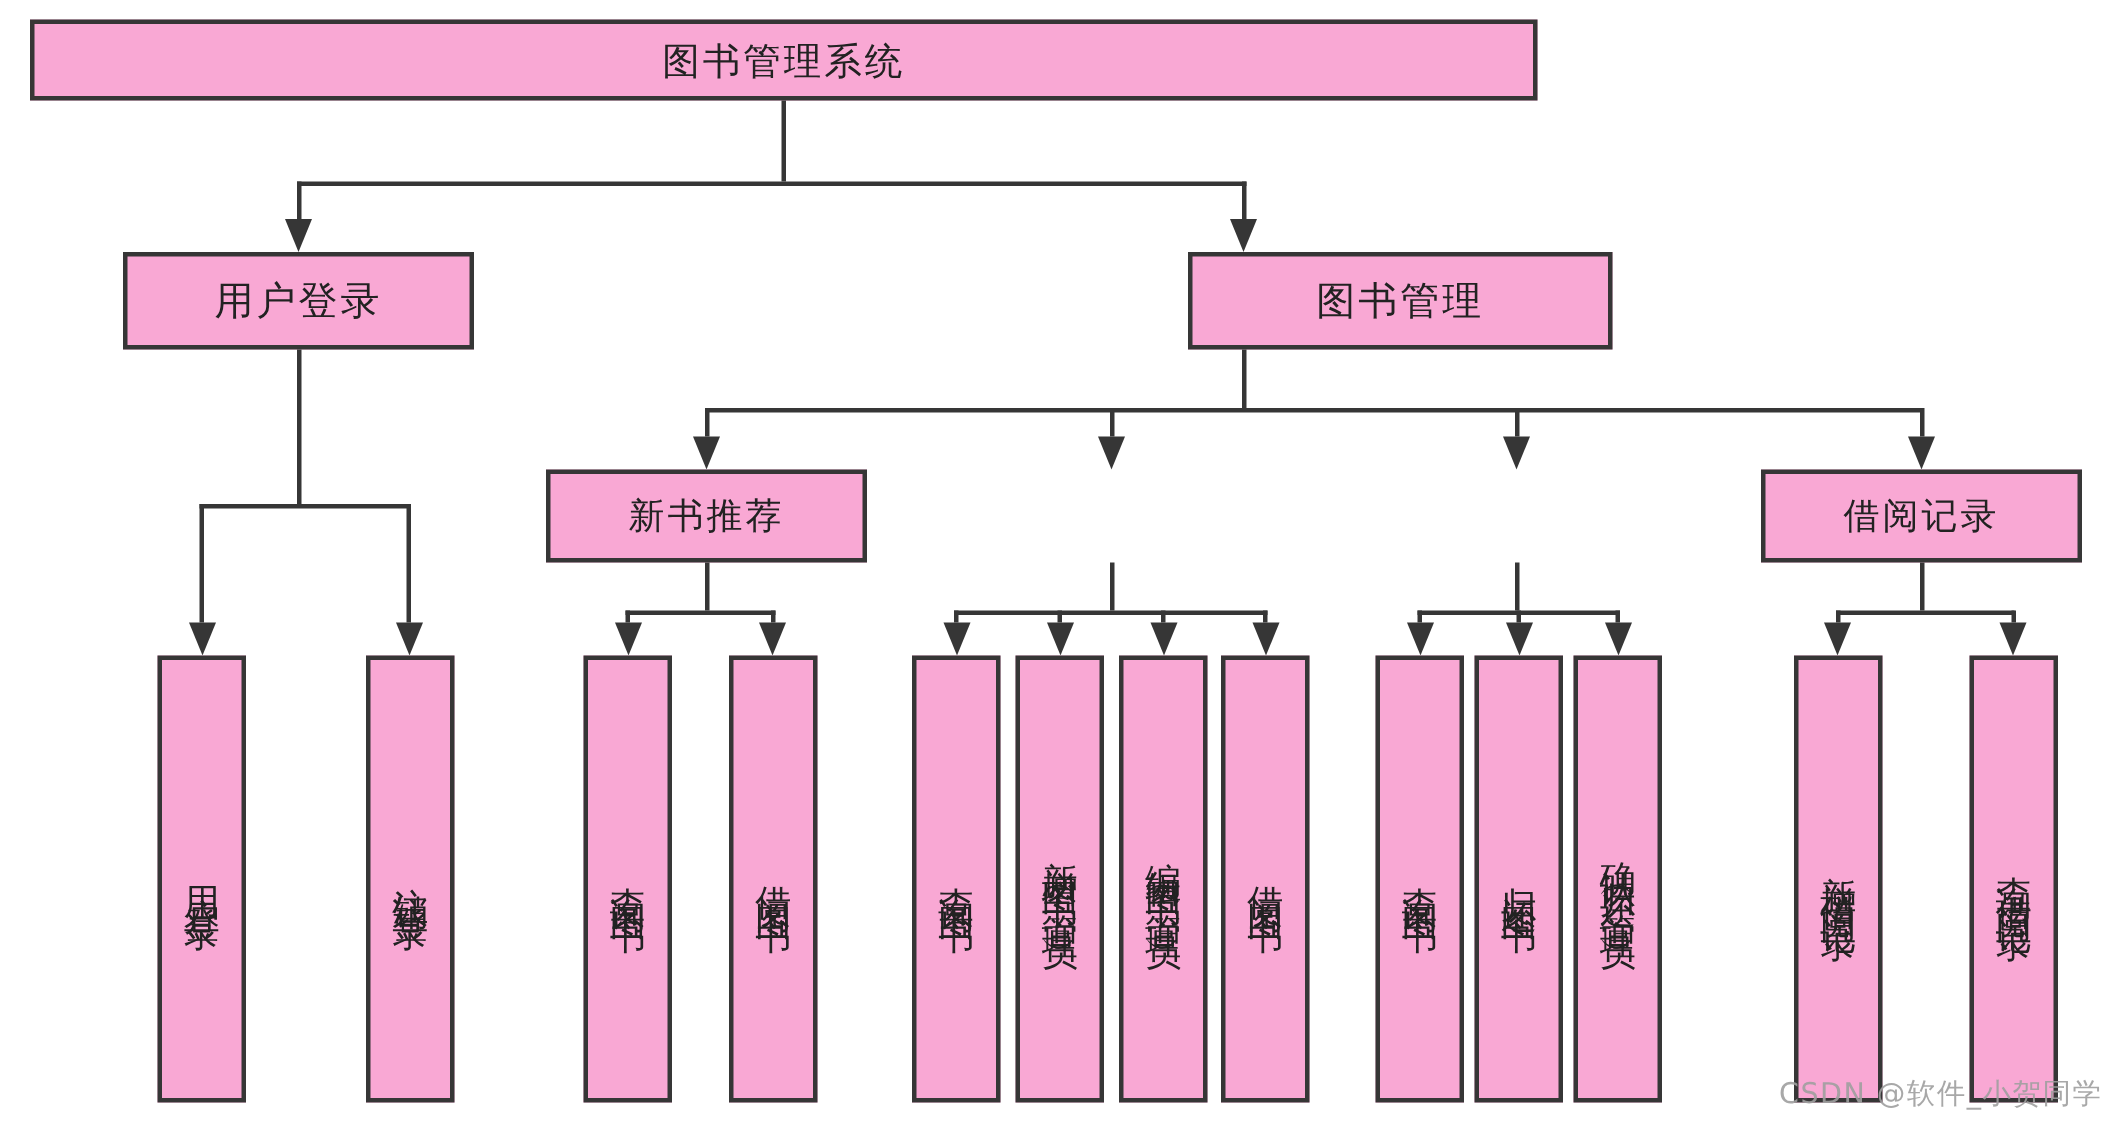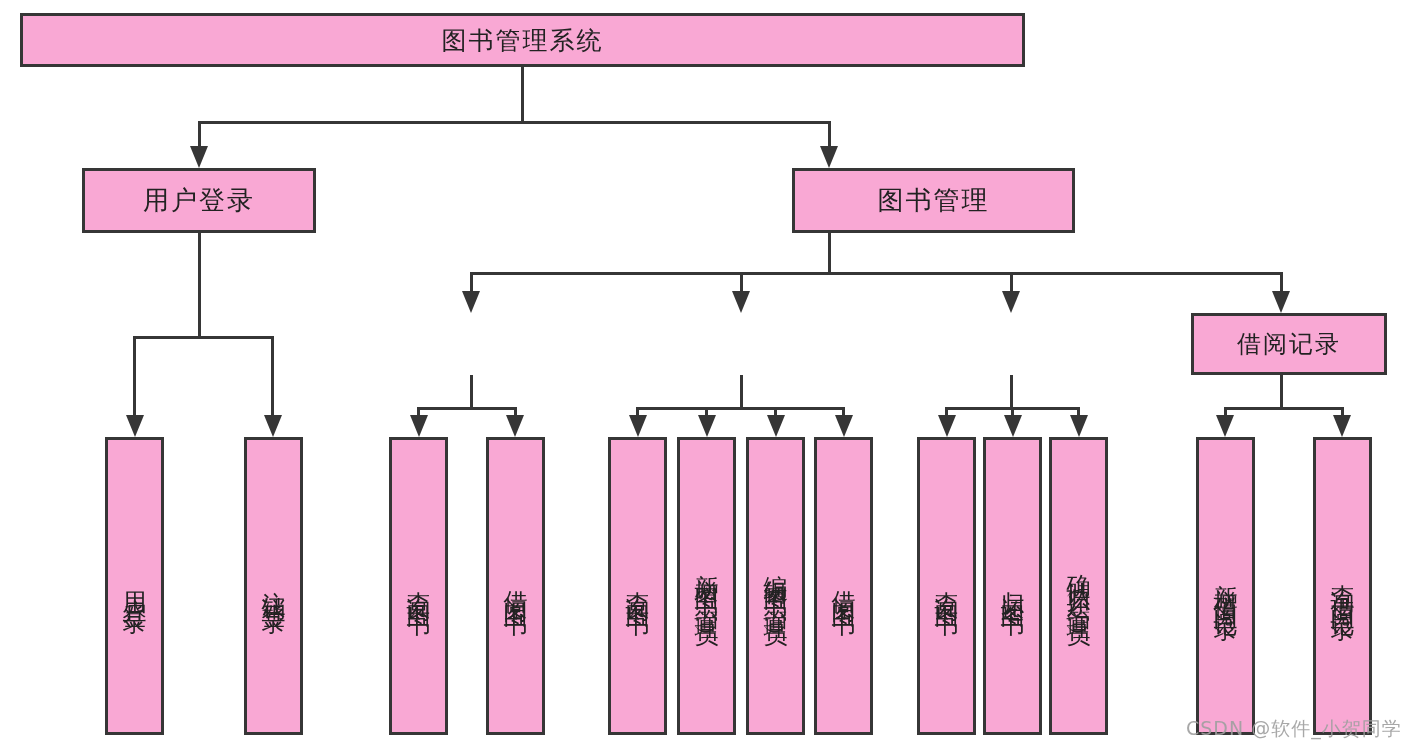--- a/index.html
+++ b/index.html
@@ -65,21 +65,24 @@
   <div class="line" style="left:470px; top:272px; width:812px; height:3px;"></div>
   <div class="line" style="left:470px; top:272px; width:3px; height:19px;"></div>
   <div class="arrow" style="left:462px; top:291px;"></div>
   <div class="line" style="left:740px; top:272px; width:3px; height:19px;"></div>
   <div class="arrow" style="left:732px; top:291px;"></div>
   <div class="line" style="left:1010px; top:272px; width:3px; height:19px;"></div>
   <div class="arrow" style="left:1002px; top:291px;"></div>
   <div class="line" style="left:1280px; top:272px; width:3px; height:19px;"></div>
   <div class="arrow" style="left:1272px; top:291px;"></div>
 
-  <div class="box" style="left:1174px; top:313px; width:196px; height:62px;margin-left:17px;">
+  <div class="box" style="left:364px; top:313px; width:214px; height:62px;">
+    <span class="lv3-label">新书推荐</span>
+  </div>
+  <div class="box" style="left:1174px; top:313px; width:214px; height:62px;">
     <span class="lv3-label">借阅记录</span>
   </div>
 
   <div class="line" style="left:470px; top:375px; width:3px; height:32px;"></div>
   <div class="line" style="left:417px; top:407px; width:100px; height:3px;"></div>
   <div class="line" style="left:417px; top:407px; width:3px; height:8px;"></div>
   <div class="arrow" style="left:410px; top:415px;"></div>
   <div class="line" style="left:514px; top:407px; width:3px; height:8px;"></div>
   <div class="arrow" style="left:506px; top:415px;"></div>
 

